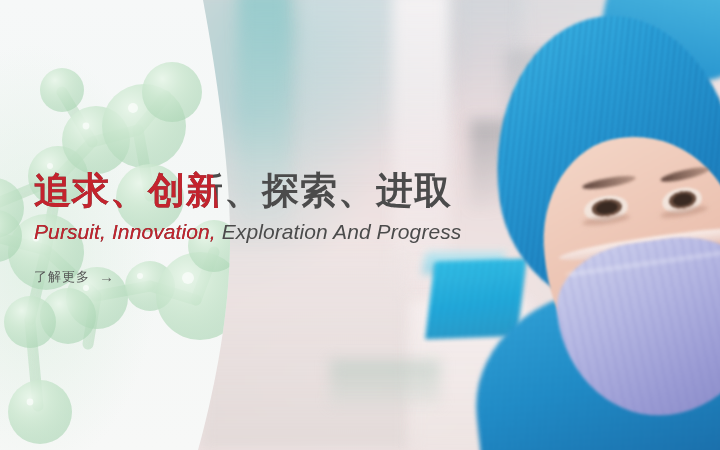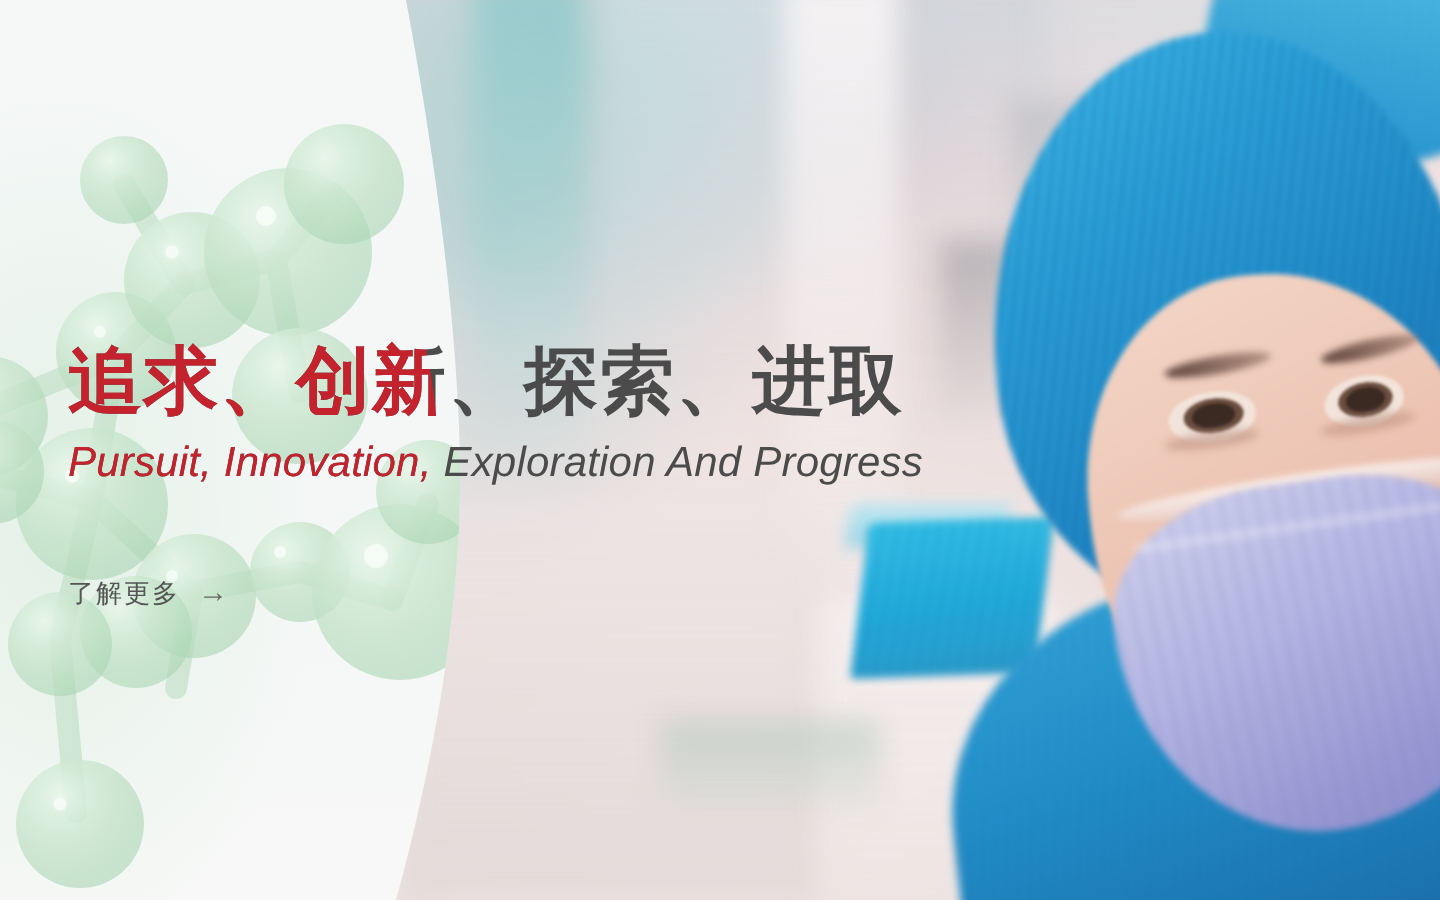--- a/index.html
+++ b/index.html
@@ -194,21 +194,21 @@
     color:#4b4b4b;
     position:relative;
   }
   .sub .red-layer {
     position:absolute; left:0; top:0; white-space:nowrap;
     color:#c4232d;
     clip-path: inset(0 calc(100% - 182px) 0 0);
   }
 
   .more {
-    margin-top:44px; display:inline-flex; align-items:center; gap:9px;
+    margin-top:24px; display:inline-flex; align-items:center; gap:9px;
     font-size:13px; color:#555; letter-spacing:1px; cursor:pointer;
   }
   .more .arrow { display:inline-block; line-height:1; font-size:15px; color:#666; }
 </style>
 </head>
 <body>
 
 <div id="hero">
 
   <div class="photo">

